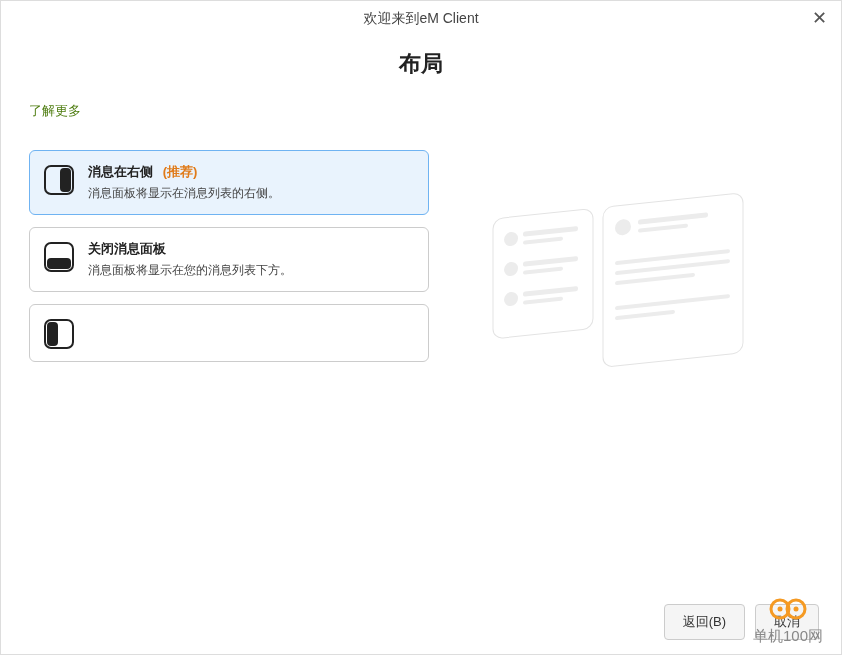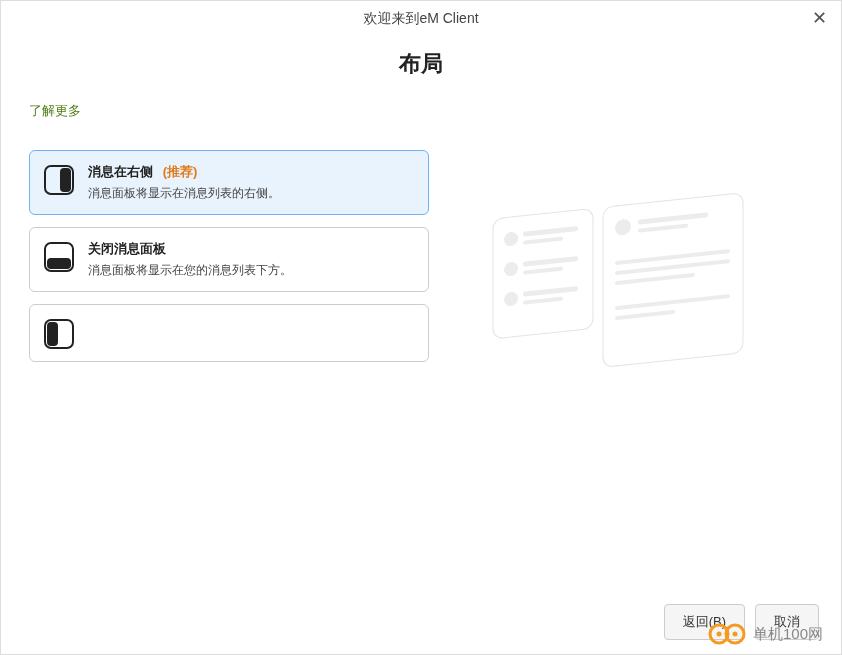--- a/index.html
+++ b/index.html
@@ -127,20 +127,21 @@
     .watermark {
       position: absolute;
       right: 18px;
       bottom: 8px;
       display: flex;
       align-items: center;
       gap: 6px;
       font-size: 15px;
       color: #888;
       pointer-events: none;
+      flex-direction: column;
     }
     .watermark-circles {
       width: 40px;
       height: 24px;
     }
   </style>
 </head>
 <body>
 
 <div class="titlebar">

